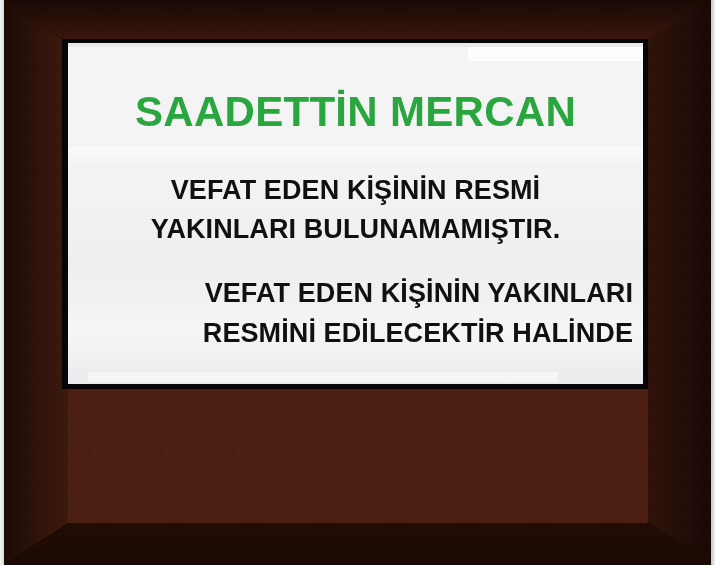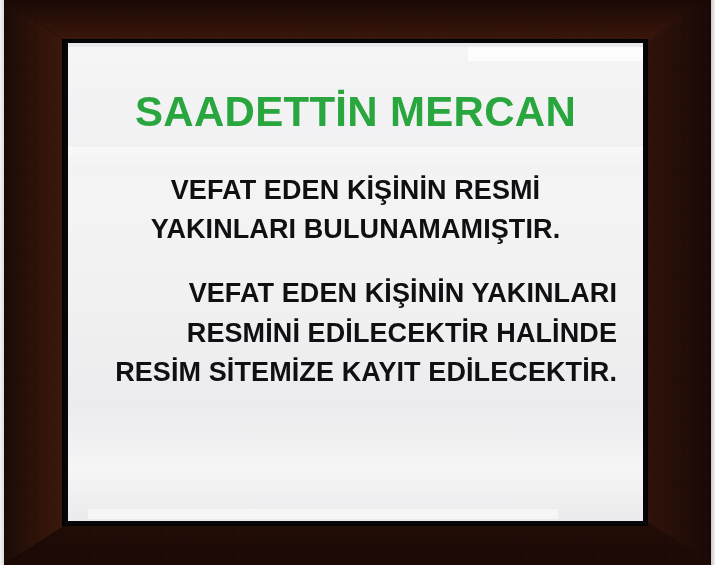--- a/index.html
+++ b/index.html
@@ -141,21 +141,21 @@
   .miter.tr { left: 709px; top: 0;     width: 78px; transform: rotate(147.1deg); }
   .miter.bl { left: 0;     top: 565px; width: 78px; transform: rotate(-32.9deg); }
   .miter.br { left: 709px; top: 565px; width: 78px; transform: rotate(-147.1deg); }
 
   
   .liner {
     position: absolute;
     left: 62px;
     top: 39px;
     width: 586px;
-    height: 487px;
+    height: 350px;
     background: #08060a;
     box-shadow: inset 0 0 3px 1px rgba(0,0,0,.9);
   }
 
   .artboard {
     position: absolute;
     left: 6px;
     top: 4px;
     right: 5px;
     bottom: 5px;
@@ -211,21 +211,21 @@
     font-family: "Liberation Sans", sans-serif;
     font-weight: bold;
     font-size: 42px;
     line-height: 1;
     letter-spacing: .3px;
     color: #2aa63f;
     white-space: nowrap;
   }
 
   .notice-block {
-    margin: 16px;
+    margin: 0;
     padding: 0 10px;
     font-family: "Liberation Sans", sans-serif;
     font-weight: bold;
     color: #101013;
   }
 
   .notice-primary {
     margin-top: 38px;
     font-size: 27px;
     line-height: 1.46;
@@ -274,20 +274,19 @@
         <h1 class="deceased-name">SAADETTİN MERCAN</h1>
 
         <div class="notice-block notice-primary">
           <div>VEFAT EDEN KİŞİNİN RESMİ</div>
           <div>YAKINLARI BULUNAMAMIŞTIR.</div>
         </div>
 
         <div class="notice-block notice-secondary">
           <div>VEFAT EDEN KİŞİNİN YAKINLARI</div>
           <div>RESMİNİ EDİLECEKTİR HALİNDE</div>
-          <div>RESİM SİTEMİZE KAYIT EDİLECEKTİR.</div>
         </div>
 
       </div>
     </div>
   </div>
 
 </div>
 
 </body></html>

